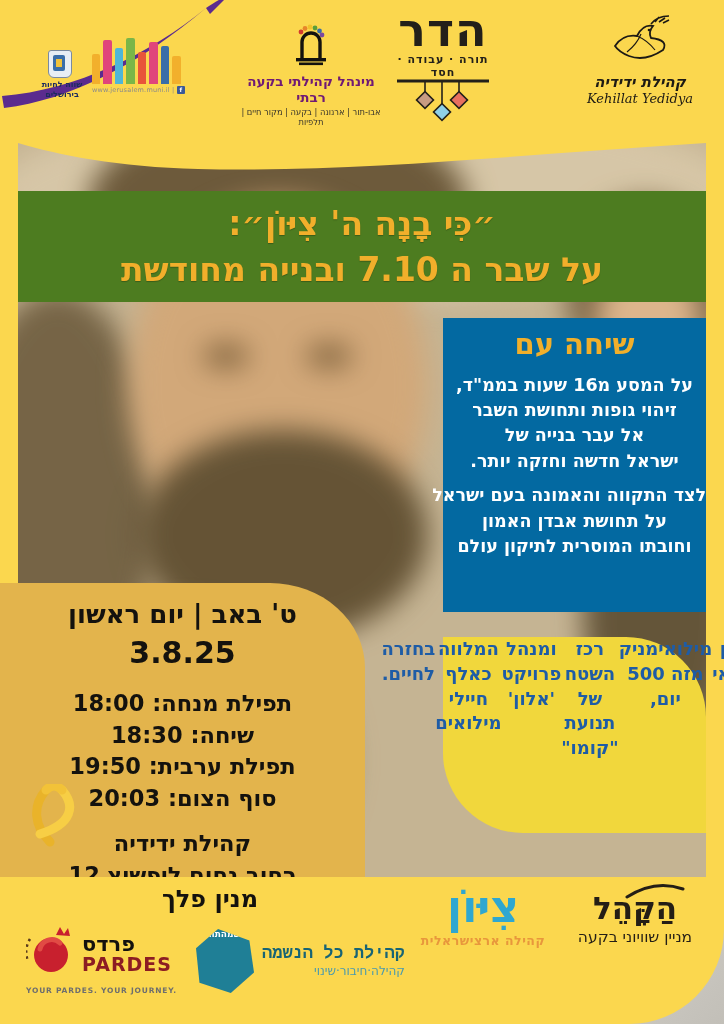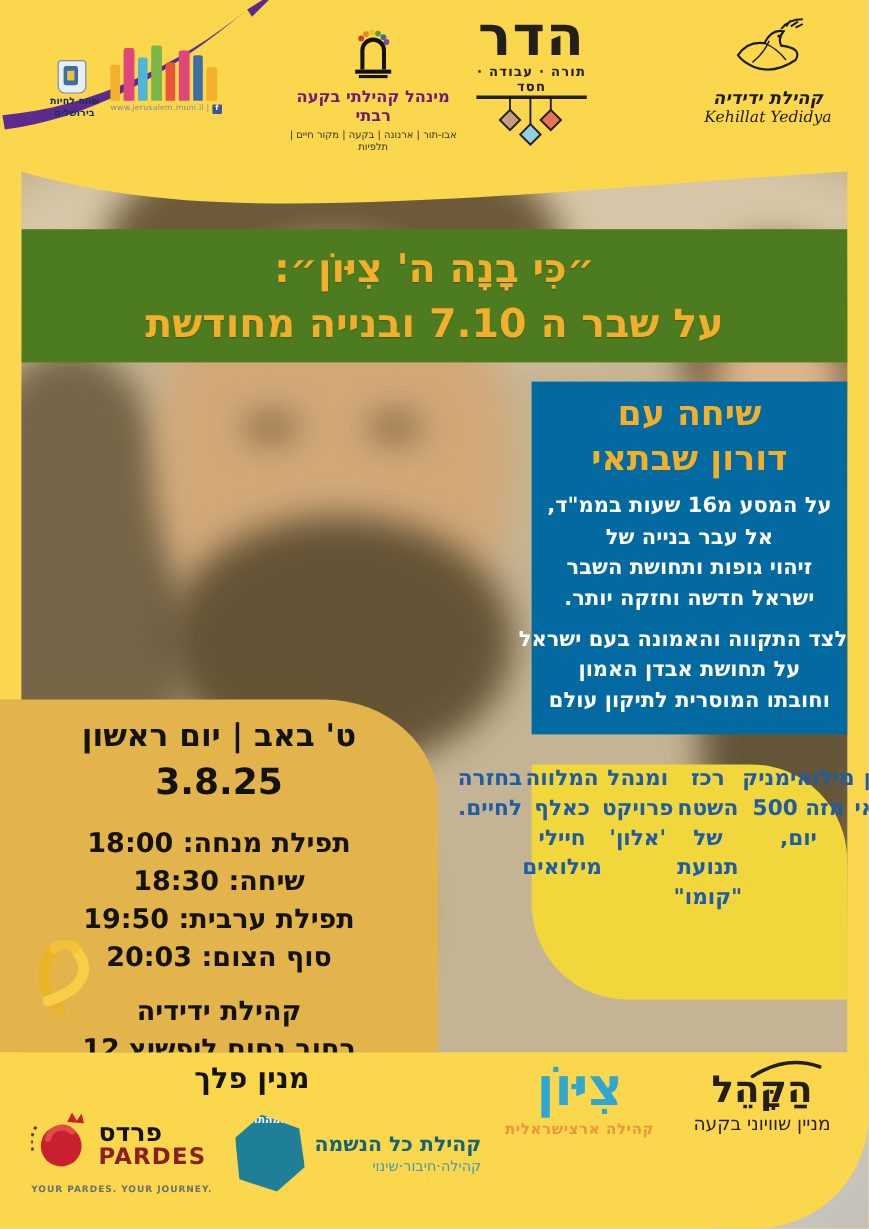--- a/index.html
+++ b/index.html
@@ -90,21 +90,21 @@
   .pardes-texts{margin-left:4px;line-height:1;}
   .pardes-he{font-size:21px;font-weight:bold;color:#14120e;text-align:left;}
   .pardes-en{font-size:19px;font-weight:bold;color:#8c1d23;letter-spacing:1px;}
   .pardes-tag{font-size:7.5px;color:#6e6e6e;letter-spacing:.8px;margin-top:3px;font-weight:bold;}
   .kol{position:absolute;left:196px;top:52px;display:flex;align-items:center;}
   .hexagon{width:58px;height:64px;background:#1f7f96;color:#fff;
            clip-path:polygon(38% 0,92% 18%,100% 68%,60% 100%,6% 84%,0 30%);
            display:flex;flex-direction:row;justify-content:center;text-align:center;
            font-size:9px;font-weight:bold;line-height:1.15;}
   .kol-texts{margin-left:8px;}
-  .kol-name{font-size:17px;font-weight:bold;color:#176475;}
+  .kol-name{font-size:17px;font-weight:bold;color:#176475;font-family:Liberation Mono, monospace;}
   .kol-tag{font-size:12px;color:#4a9aae;margin-top:1px;}
   .tzion{position:absolute;left:408px;top:6px;width:150px;text-align:center;}
   .tzion-name{font-size:44px;font-weight:bold;color:#2fa7d0;line-height:1.1;font-family:"DejaVu Serif","DejaVu Sans",serif;}
   .tzion-tag{font-size:12.5px;color:#e8973c;font-weight:bold;margin-top:2px;letter-spacing:.5px;}
   .hakahel{position:absolute;left:560px;top:16px;width:150px;text-align:center;color:#241e16;}
   .hakahel-name{font-size:31px;font-weight:bold;line-height:1;font-family:"DejaVu Serif","DejaVu Sans",serif;position:relative;display:inline-block;}
   .hakahel-swoosh{position:absolute;right:-8px;top:-10px;}
   .hakahel-tag{font-size:15.5px;margin-top:4px;}
 </style>
 </head>
@@ -202,26 +202,25 @@
   </div>
 
   <div class="banner he">
     <div>״כִּי בָנָה ה' צִיּוֹן״:</div>
     <div>על שבר ה 7.10 ובנייה מחודשת</div>
   </div>
 
   <div class="side-panel he">
     <div class="sp-title">
       <div>שיחה עם</div>
-      <div>דורון שבתאי</div>
     </div>
     <div class="sp-body">
       <div>על המסע מ16 שעות בממ"ד,</div>
+      <div>זיהוי גופות ותחושת השבר</div>
       <div>אל עבר בנייה של</div>
-      <div>זיהוי גופות ותחושת השבר</div>
       <div>ישראל חדשה וחזקה יותר.</div>
     </div>
     <div class="sp-body">
       <div>לצד התקווה והאמונה בעם ישראל</div>
       <div>על תחושת אבדן האמון</div>
       <div>וחובתו המוסרית לתיקון עולם</div>
     </div>
   </div>
 
   <div class="schedule he">

